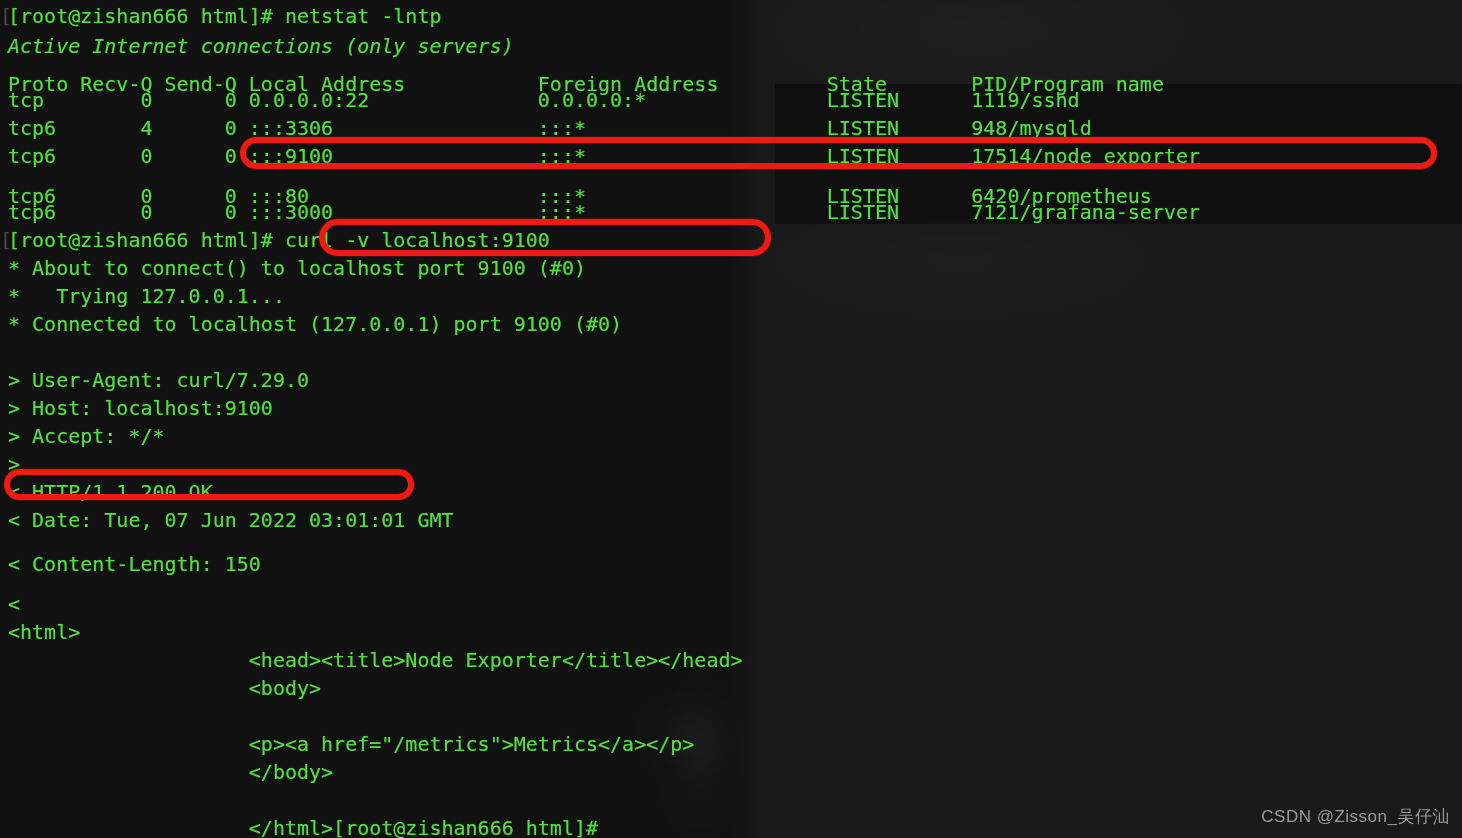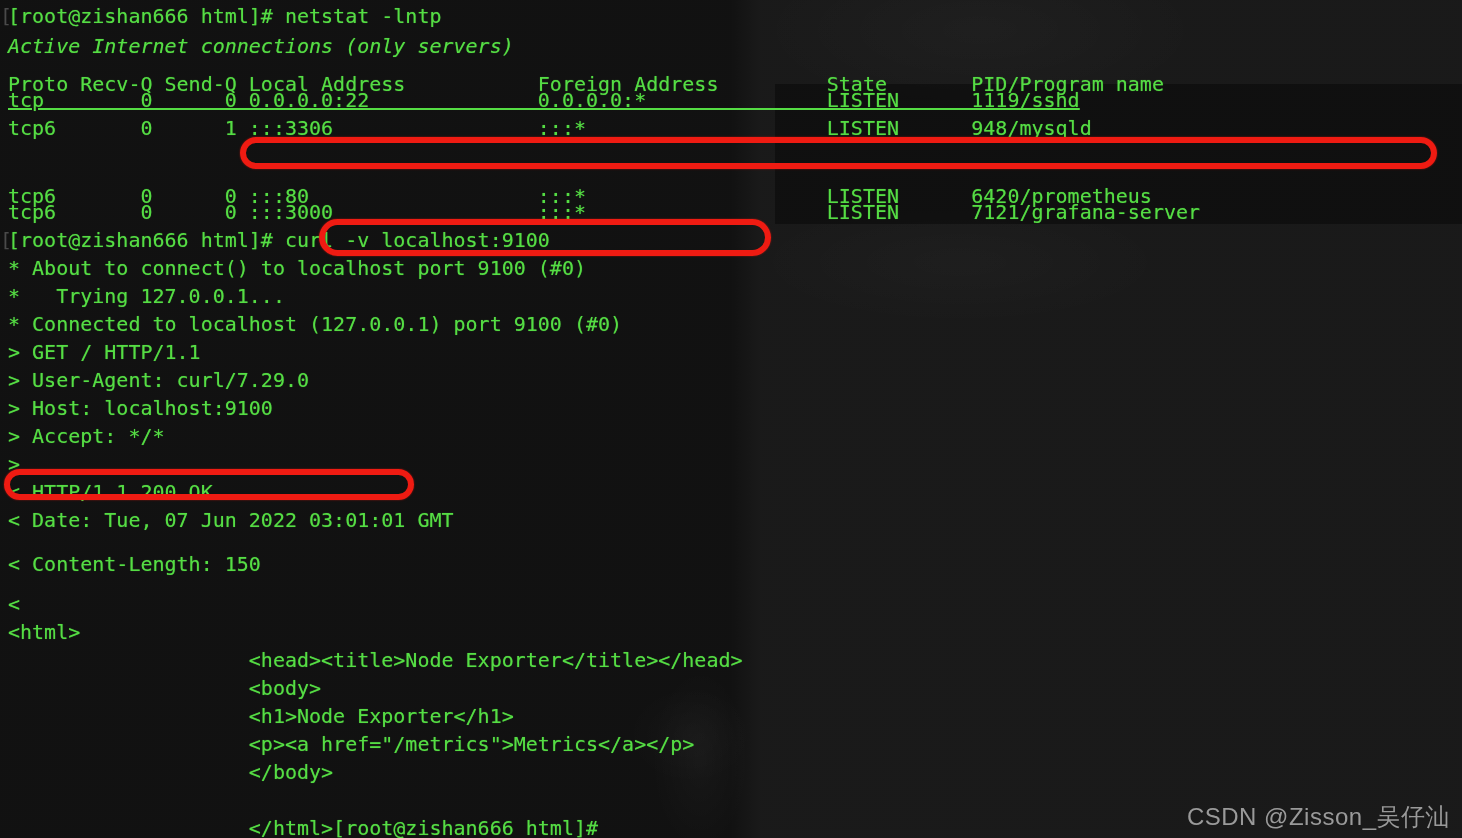--- a/index.html
+++ b/index.html
@@ -51,61 +51,60 @@
     border:6px solid #ef1b12;
     border-radius:22px;
     pointer-events:none;
     box-shadow:0 0 2px rgba(239,27,18,0.6);
   }
   #watermark {
     position:absolute;
     right:12px;
     top:803px;
     font-family:"Liberation Sans","DejaVu Sans",sans-serif;
-    font-size:24px;
+    font-size:17px;
     color:#9a9a9a;
     letter-spacing:0.5px;
     white-space:pre;
     text-shadow:none;
   }
 </style>
 </head>
 <body>
 
 <div id="terminal">
   <div id="bg-noise"></div>
   <div id="dark-band"></div>
 
   <span class="lead-bracket line" style="left:0px; top:2px;">[</span>
   <div class="line" style="top:2px;">[root@zishan666 html]# netstat -lntp</div>
   <div class="line" style="top:32px;font-style:italic;">Active Internet connections (only servers)</div>
   <div class="line" style="top:70px;">Proto Recv-Q Send-Q Local Address           Foreign Address         State       PID/Program name</div>
-  <div class="line" style="top:86px;text-decoration:underline;">tcp        0      0 0.0.0.0:22              0.0.0.0:*               LISTEN      1119/sshd</div>
-  <div class="line" style="top:114px;">tcp6       0      1 :::3306                 :::*                    LISTEN      948/mysqld</div>
+  <div class="line" style="top:86px;">tcp        0      0 0.0.0.0:22              0.0.0.0:*               LISTEN      1119/sshd</div>
+  <div class="line" style="top:114px;">tcp6       4      0 :::3306                 :::*                    LISTEN      948/mysqld</div>
+  <div class="line" style="top:142px;">tcp6       0      0 :::9100                 :::*                    LISTEN      17514/node exporter</div>
   <div class="line" style="top:154px;margin-top:28px;">tcp6       0      0 :::80                   :::*                    LISTEN      6420/prometheus</div>
   <div class="line" style="top:198px;">tcp6       0      0 :::3000                 :::*                    LISTEN      7121/grafana-server</div>
 
   <span class="lead-bracket line" style="left:0px; top:226px;">[</span>
   <div class="line" style="top:226px;">[root@zishan666 html]# curl -v localhost:9100</div>
   <div class="line" style="top:254px;">* About to connect() to localhost port 9100 (#0)</div>
   <div class="line" style="top:282px;">*   Trying 127.0.0.1...</div>
   <div class="line" style="top:310px;">* Connected to localhost (127.0.0.1) port 9100 (#0)</div>
-  <div class="line" style="top:338px;">&gt; GET / HTTP/1.1</div>
   <div class="line" style="top:366px;">&gt; User-Agent: curl/7.29.0</div>
   <div class="line" style="top:394px;">&gt; Host: localhost:9100</div>
   <div class="line" style="top:422px;">&gt; Accept: */*</div>
   <div class="line" style="top:450px;">&gt;</div>
   <div class="line" style="top:478px;">&lt; HTTP/1.1 200 OK</div>
   <div class="line" style="top:506px;">&lt; Date: Tue, 07 Jun 2022 03:01:01 GMT</div>
   <div class="line" style="top:550px;">&lt; Content-Length: 150</div>
   <div class="line" style="top:590px;">&lt;</div>
   <div class="line" style="top:618px;">&lt;html&gt;</div>
   <div class="line" style="top:646px;">                    &lt;head&gt;&lt;title&gt;Node Exporter&lt;/title&gt;&lt;/head&gt;</div>
   <div class="line" style="top:674px;">                    &lt;body&gt;</div>
-  <div class="line" style="top:702px;">                    &lt;h1&gt;Node Exporter&lt;/h1&gt;</div>
   <div class="line" style="top:730px;">                    &lt;p&gt;&lt;a href="/metrics"&gt;Metrics&lt;/a&gt;&lt;/p&gt;</div>
   <div class="line" style="top:758px;">                    &lt;/body&gt;</div>
   <div class="line" style="top:814px;">                    &lt;/html&gt;[root@zishan666 html]#</div>
 
   <div class="redbox" style="left:240px; top:137px; width:1197px; height:32px;"></div>
   <div class="redbox" style="left:319px; top:219px; width:452px; height:37px;"></div>
   <div class="redbox" style="left:4px;   top:469px; width:410px; height:31px;"></div>
 
   <div id="watermark">CSDN @Zisson_吴仔汕</div>
 </div>

